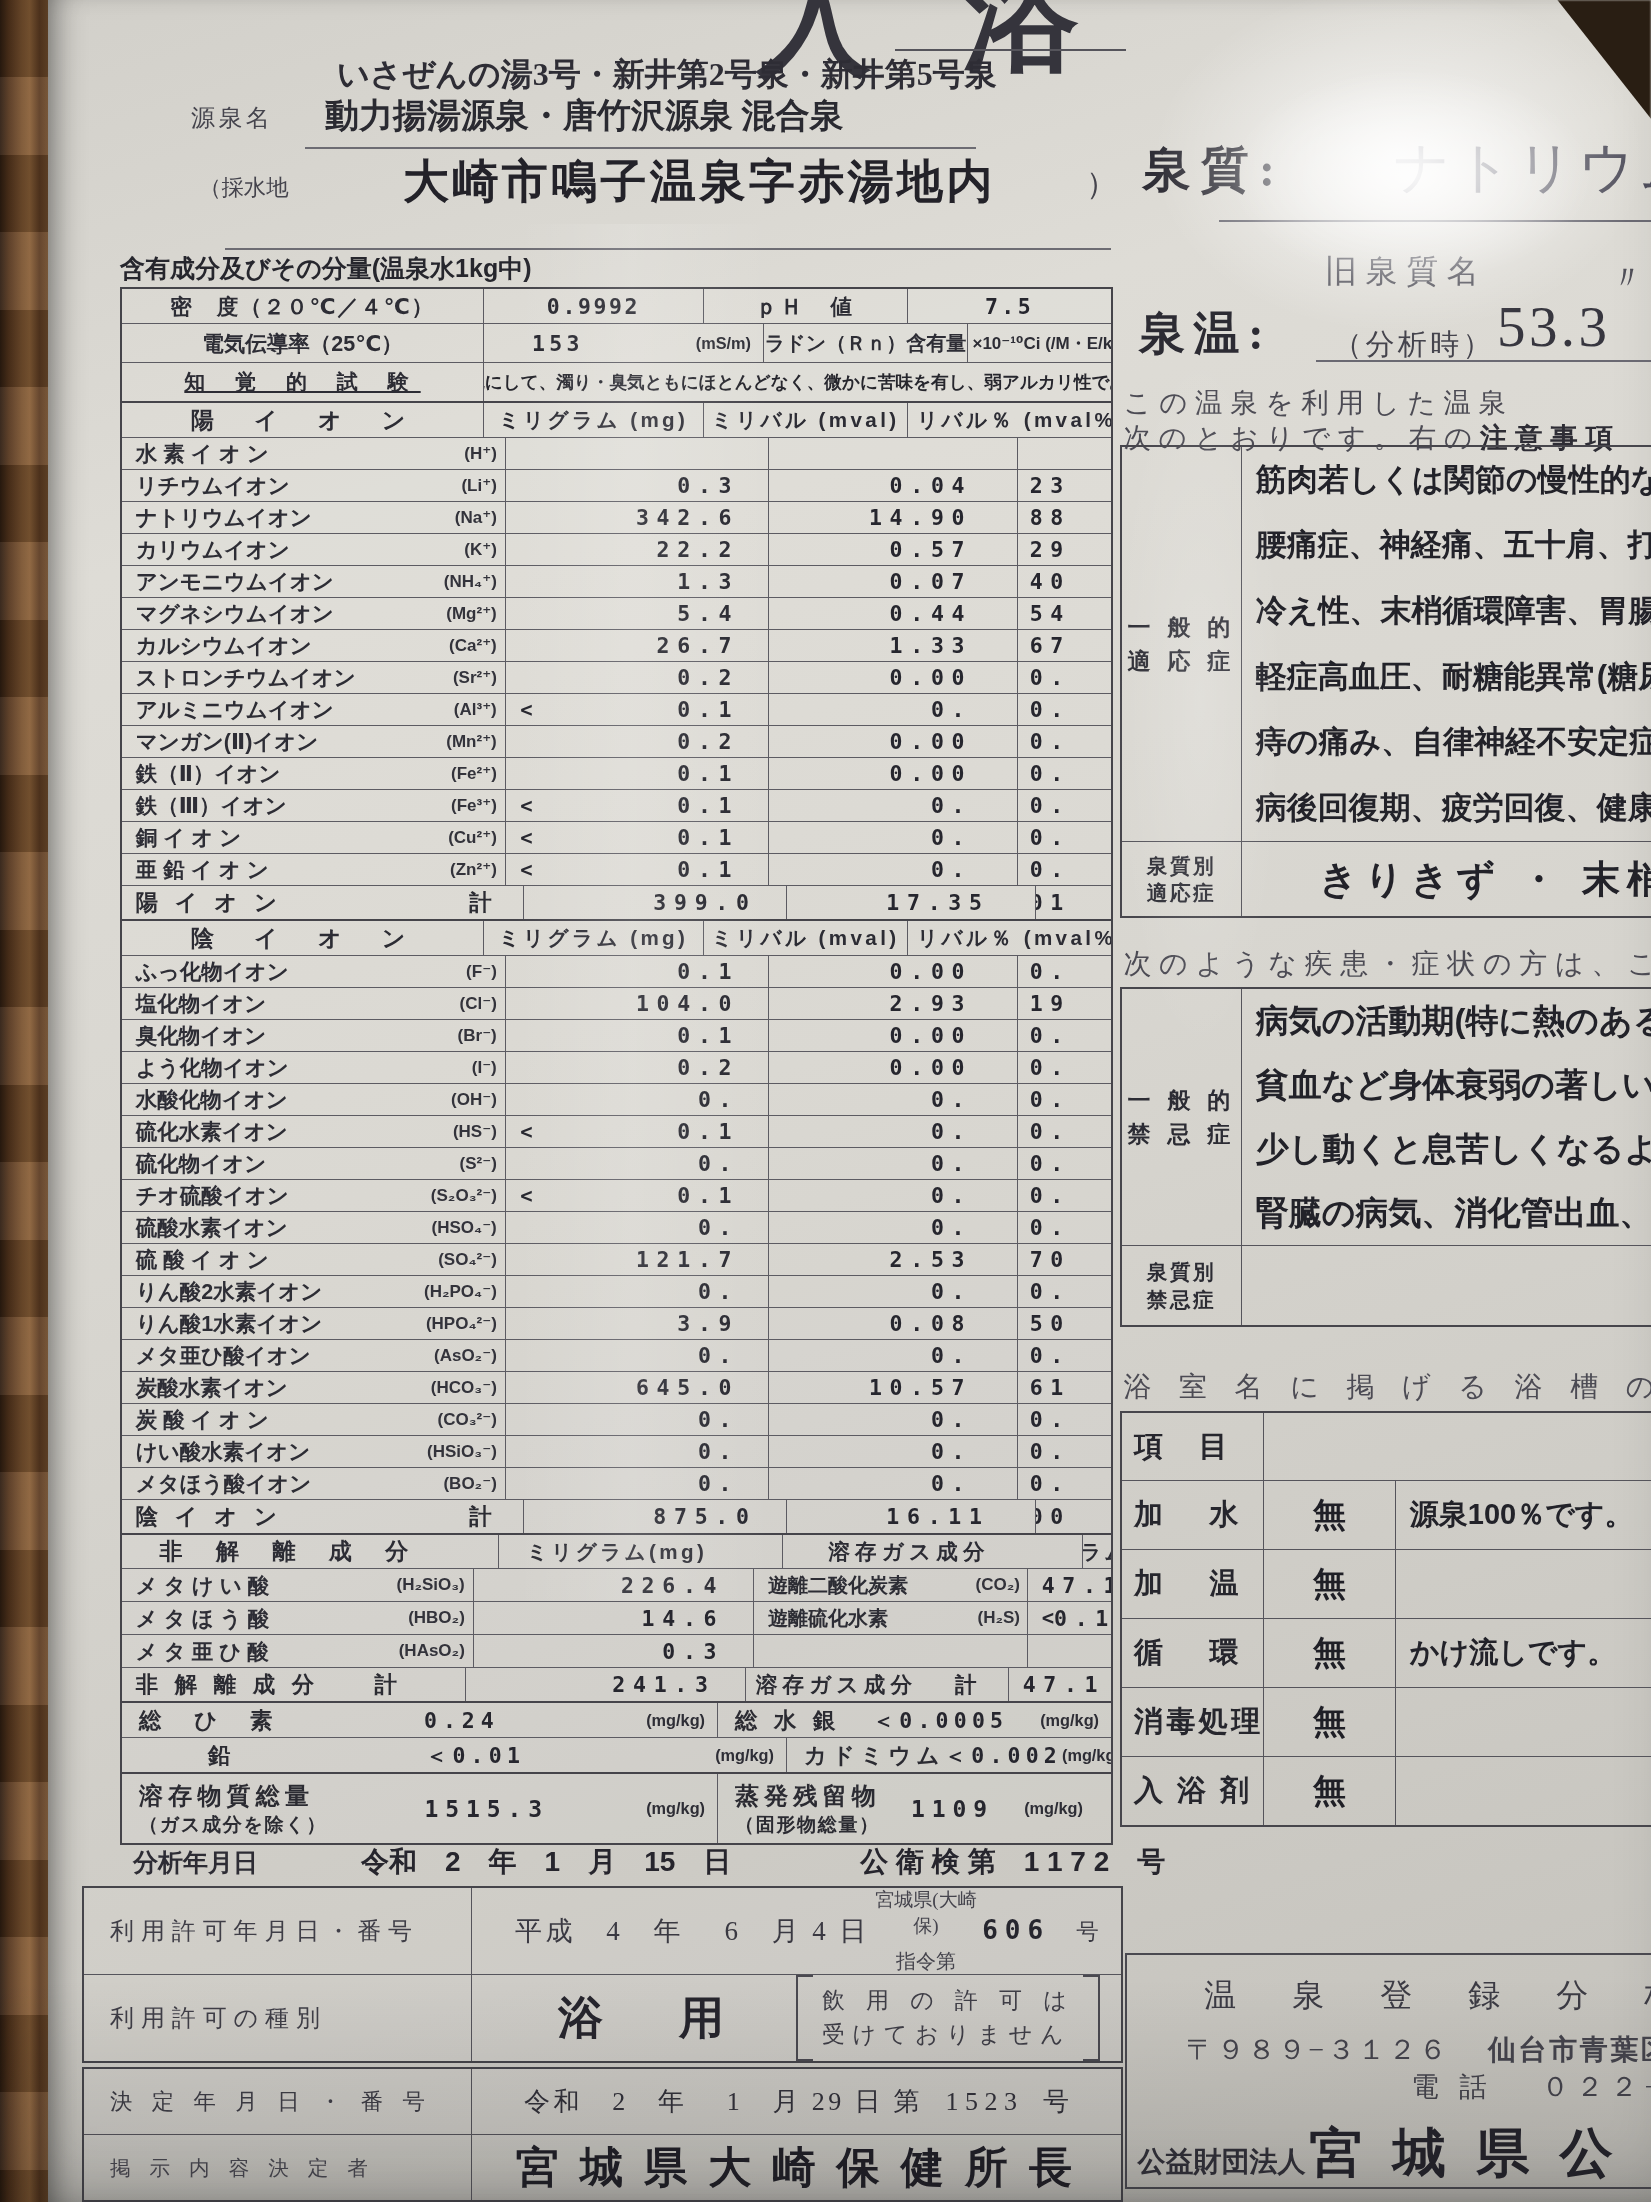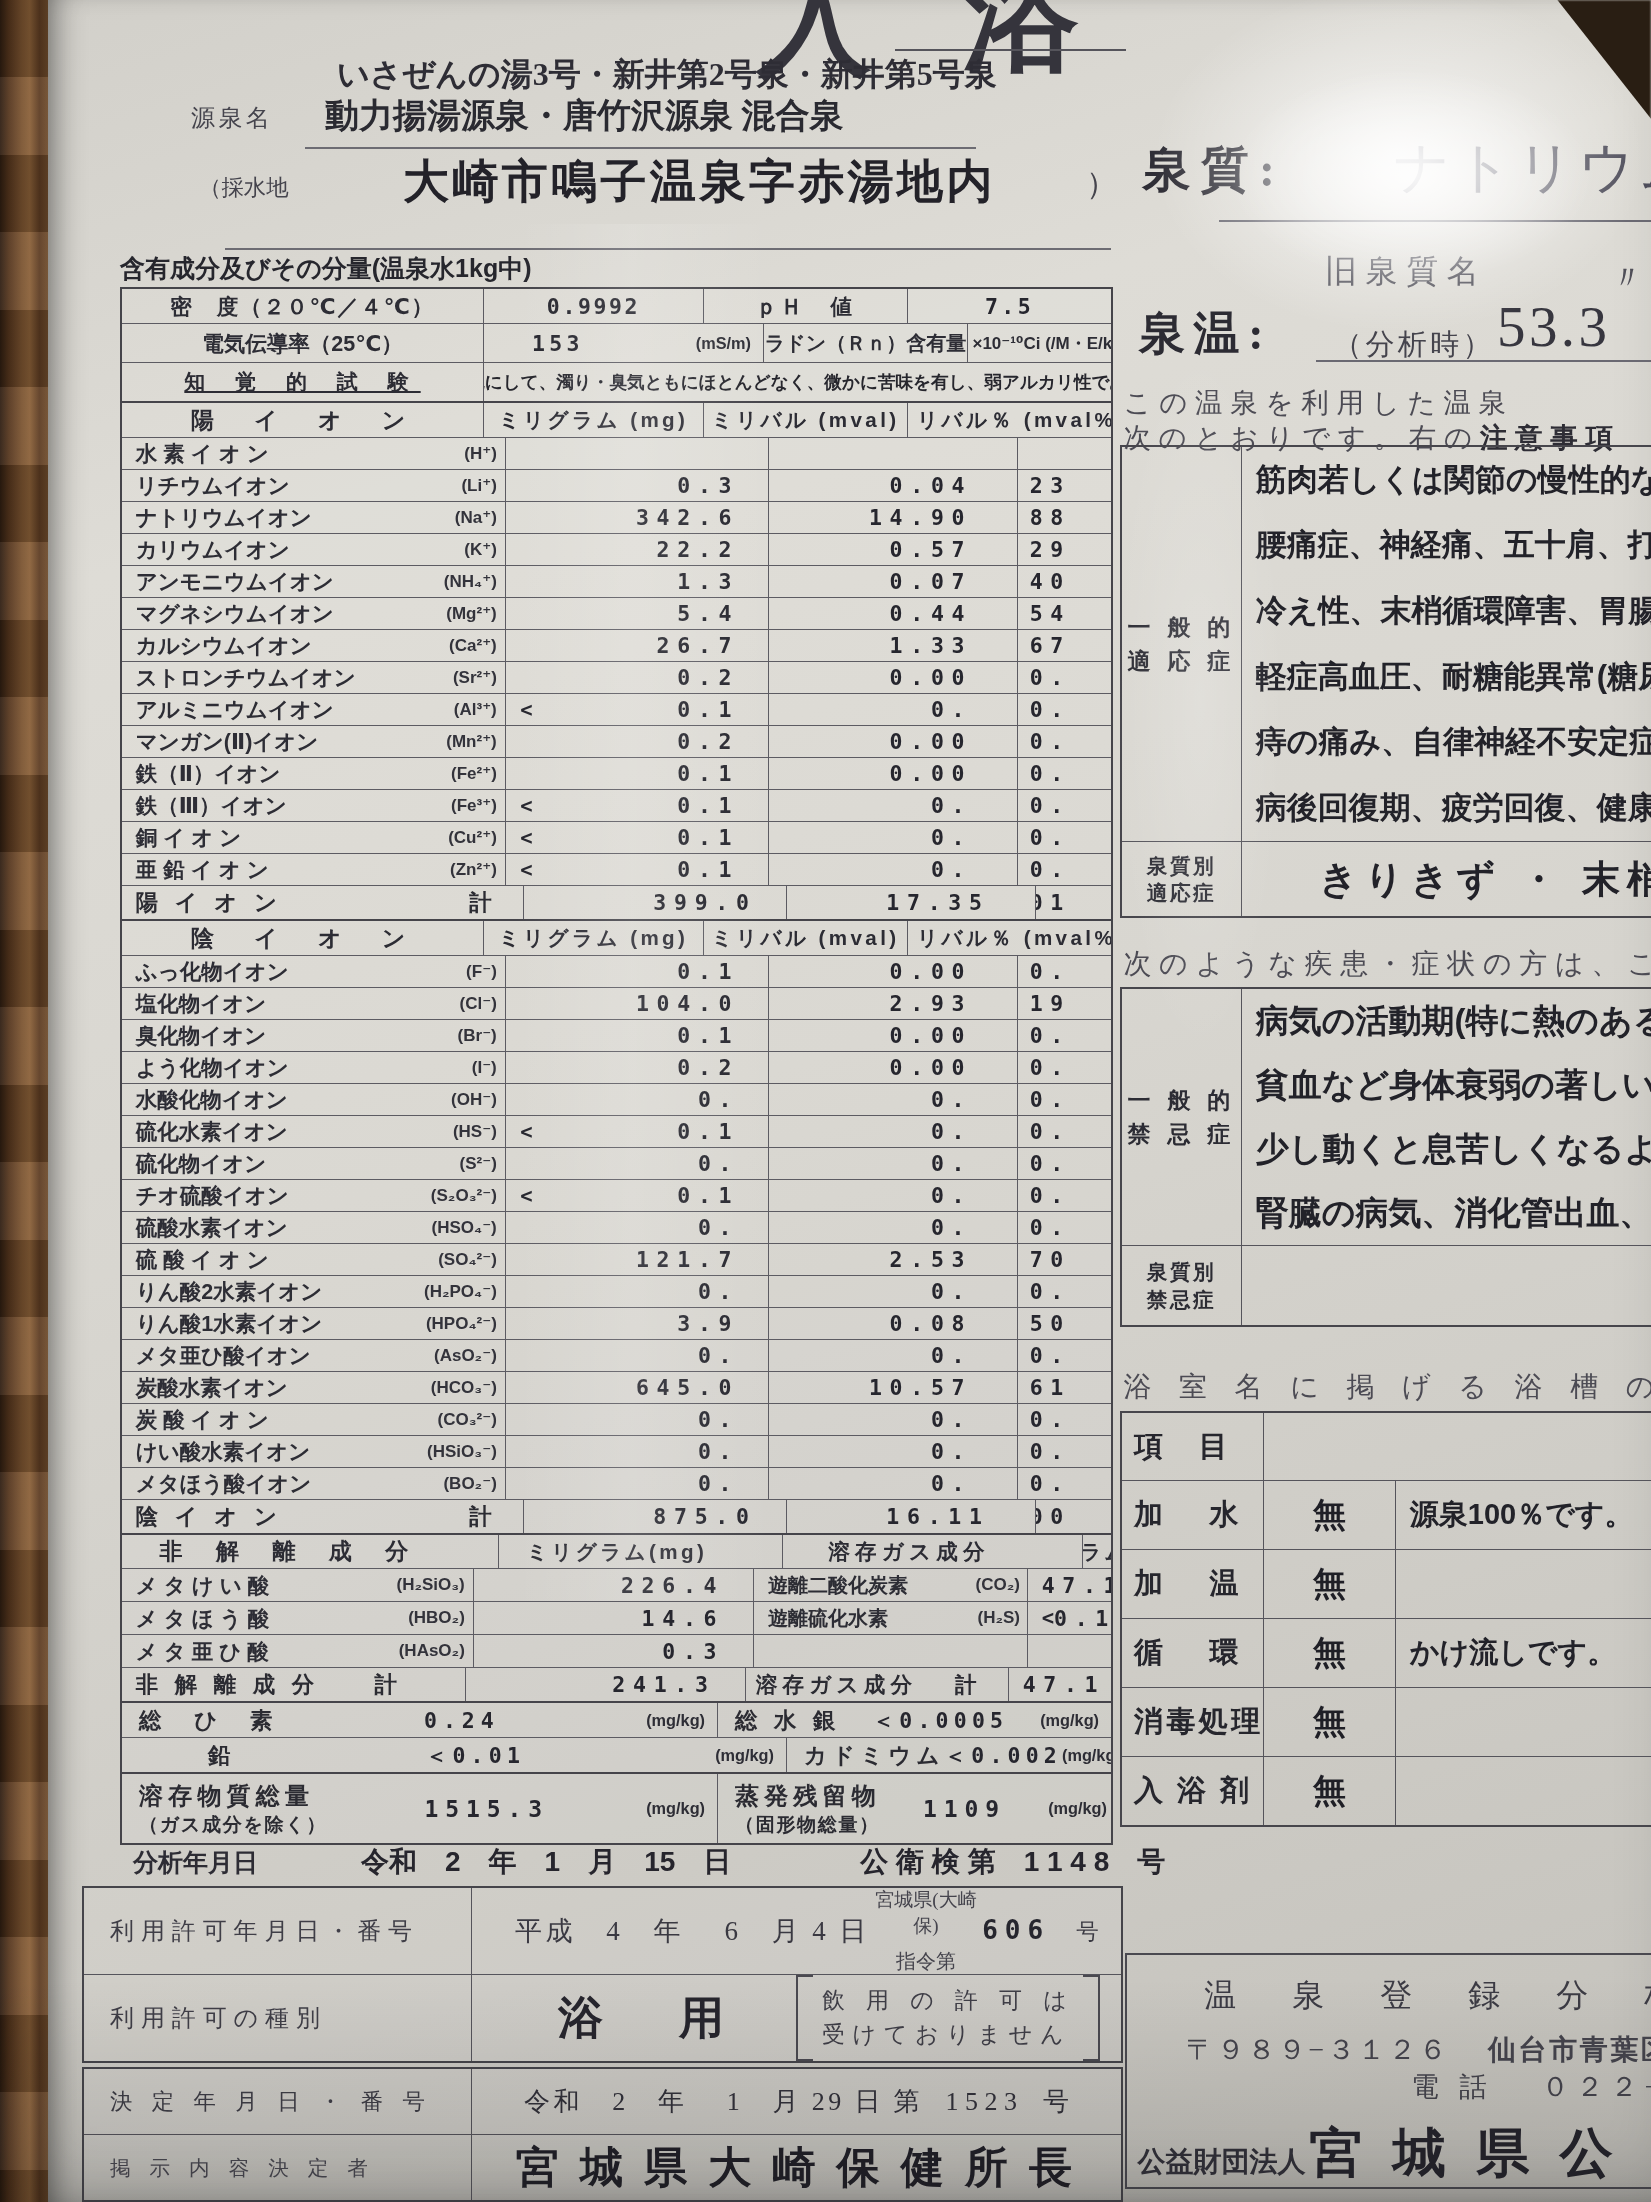--- a/index.html
+++ b/index.html
@@ -820,21 +820,21 @@
 
     <div class="trow thick" style="height:69px;">
       <div class="c" style="width:566px;justify-content:space-between;padding:0 12px 0 17px;">
         <span>
           <div class="totlabel" style="font-size:24px;">溶存物質総量</div>
           <div class="totlabel" style="font-size:19px;letter-spacing:1.7px;">（ガス成分を除く）</div>
         </span>
         <span class="num" style="letter-spacing:6.9px;font-size:23px;">1515.3</span>
         <span class="unit">(mg/kg)</span>
       </div>
-      <div class="c" style="flex:1;border-left:1.4px solid #5c5b62;justify-content:space-between;padding:0 4px 0 17px;">
+      <div class="c" style="flex:1;border-left:1.4px solid #5c5b62;justify-content:space-between;padding:0 28px 0 17px;">
         <span>
           <div class="totlabel" style="font-size:24px;">蒸発残留物</div>
           <div class="totlabel" style="font-size:19px;letter-spacing:1.7px;">（固形物総量）</div>
         </span>
         <span class="num" style="letter-spacing:6.9px;font-size:23px;">1109</span>
         <span class="unit">(mg/kg)</span>
       </div>
     </div>
   </div>
 
@@ -963,21 +963,21 @@
       <div class="abs nowrap" style="left:10.3px;top:163px;">
         <span class="serif" style="font-size:28px;font-weight:bold;color:#33323b;">公益財団法人</span>
         <span class="serif" style="font-size:53px;font-weight:bold;color:#26252d;letter-spacing:8.6px;">宮 城 県 公</span>
       </div>
     </div>
   </div>
 
   <div class="abs nowrap" style="left:133px;top:1843px;width:981px;display:flex;align-items:baseline;">
     <span style="font-size:25px;font-weight:bold;color:#2d2c34;">分析年月日</span>
     <span style="font-size:28px;font-weight:bold;color:#26252d;margin-left:103px;">令和　2　年　1　月　15　日</span>
-    <span style="font-size:28px;font-weight:bold;color:#26252d;margin-left:129px;">公 衛 検 第　1 1 4 8　号</span>
+    <span style="font-size:28px;font-weight:bold;color:#26252d;margin-left:129px;">公 衛 検 第　1 1 7 2　号</span>
   </div>
 
   <div class="ftable" style="left:82px;top:1886px;width:1037px;">
     <div class="frow first" style="height:86px;">
       <div class="flabel">利用許可年月日・番号</div>
       <div class="fbody" style="justify-content:space-between;padding:0 22.4px 0 43px;">
         <span class="serif nowrap" style="font-size:27px;color:#3a3942;letter-spacing:3.4px;">平成　4　年　 6　月 4 日</span>
         <span style="text-align:center;">
           <div class="serif" style="font-size:19px;color:#45444d;">宮城県(大崎保)</div>
           <div class="serif" style="font-size:20px;color:#45444d;margin-top:8.6px;">指令第</div>

